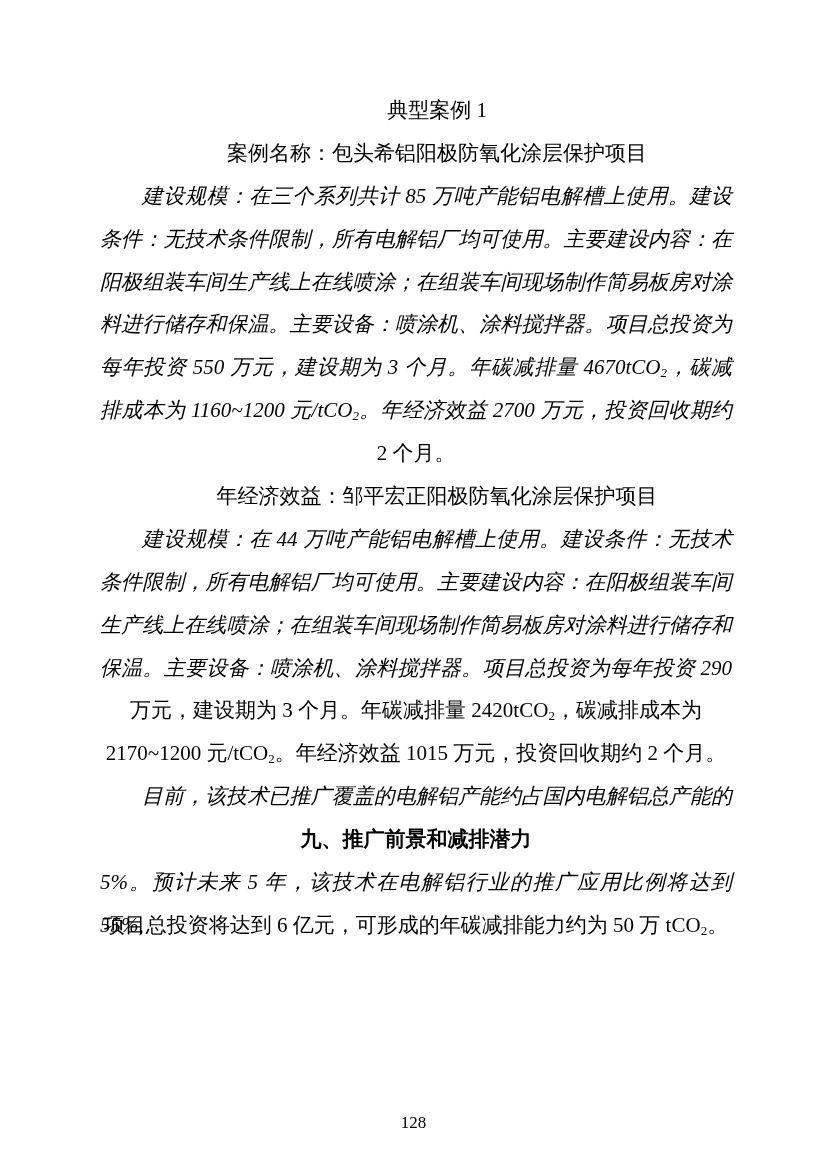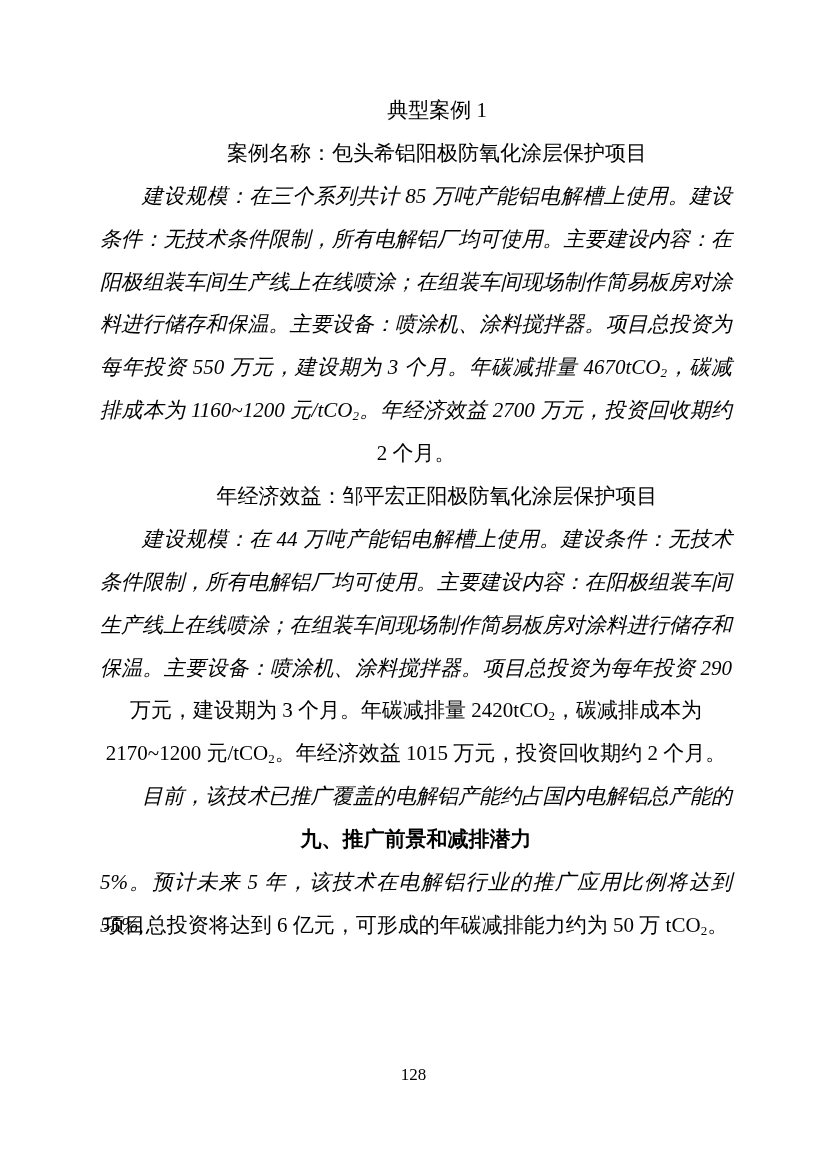--- a/index.html
+++ b/index.html
@@ -48,21 +48,21 @@
     font-size: 13px;
     line-height: 0;
     vertical-align: baseline;
     position: relative;
     top: 3px;
   }
   .page-number {
     position: absolute;
     left: 0;
     right: 0;
-    top: 1064px;
+    top: 1112px;
     text-align: center;
     font-size: 17px;
     line-height: 22px;
   }
 </style>
 </head>
 <body>
 
 <div class="page">
   <div class="text-block">

